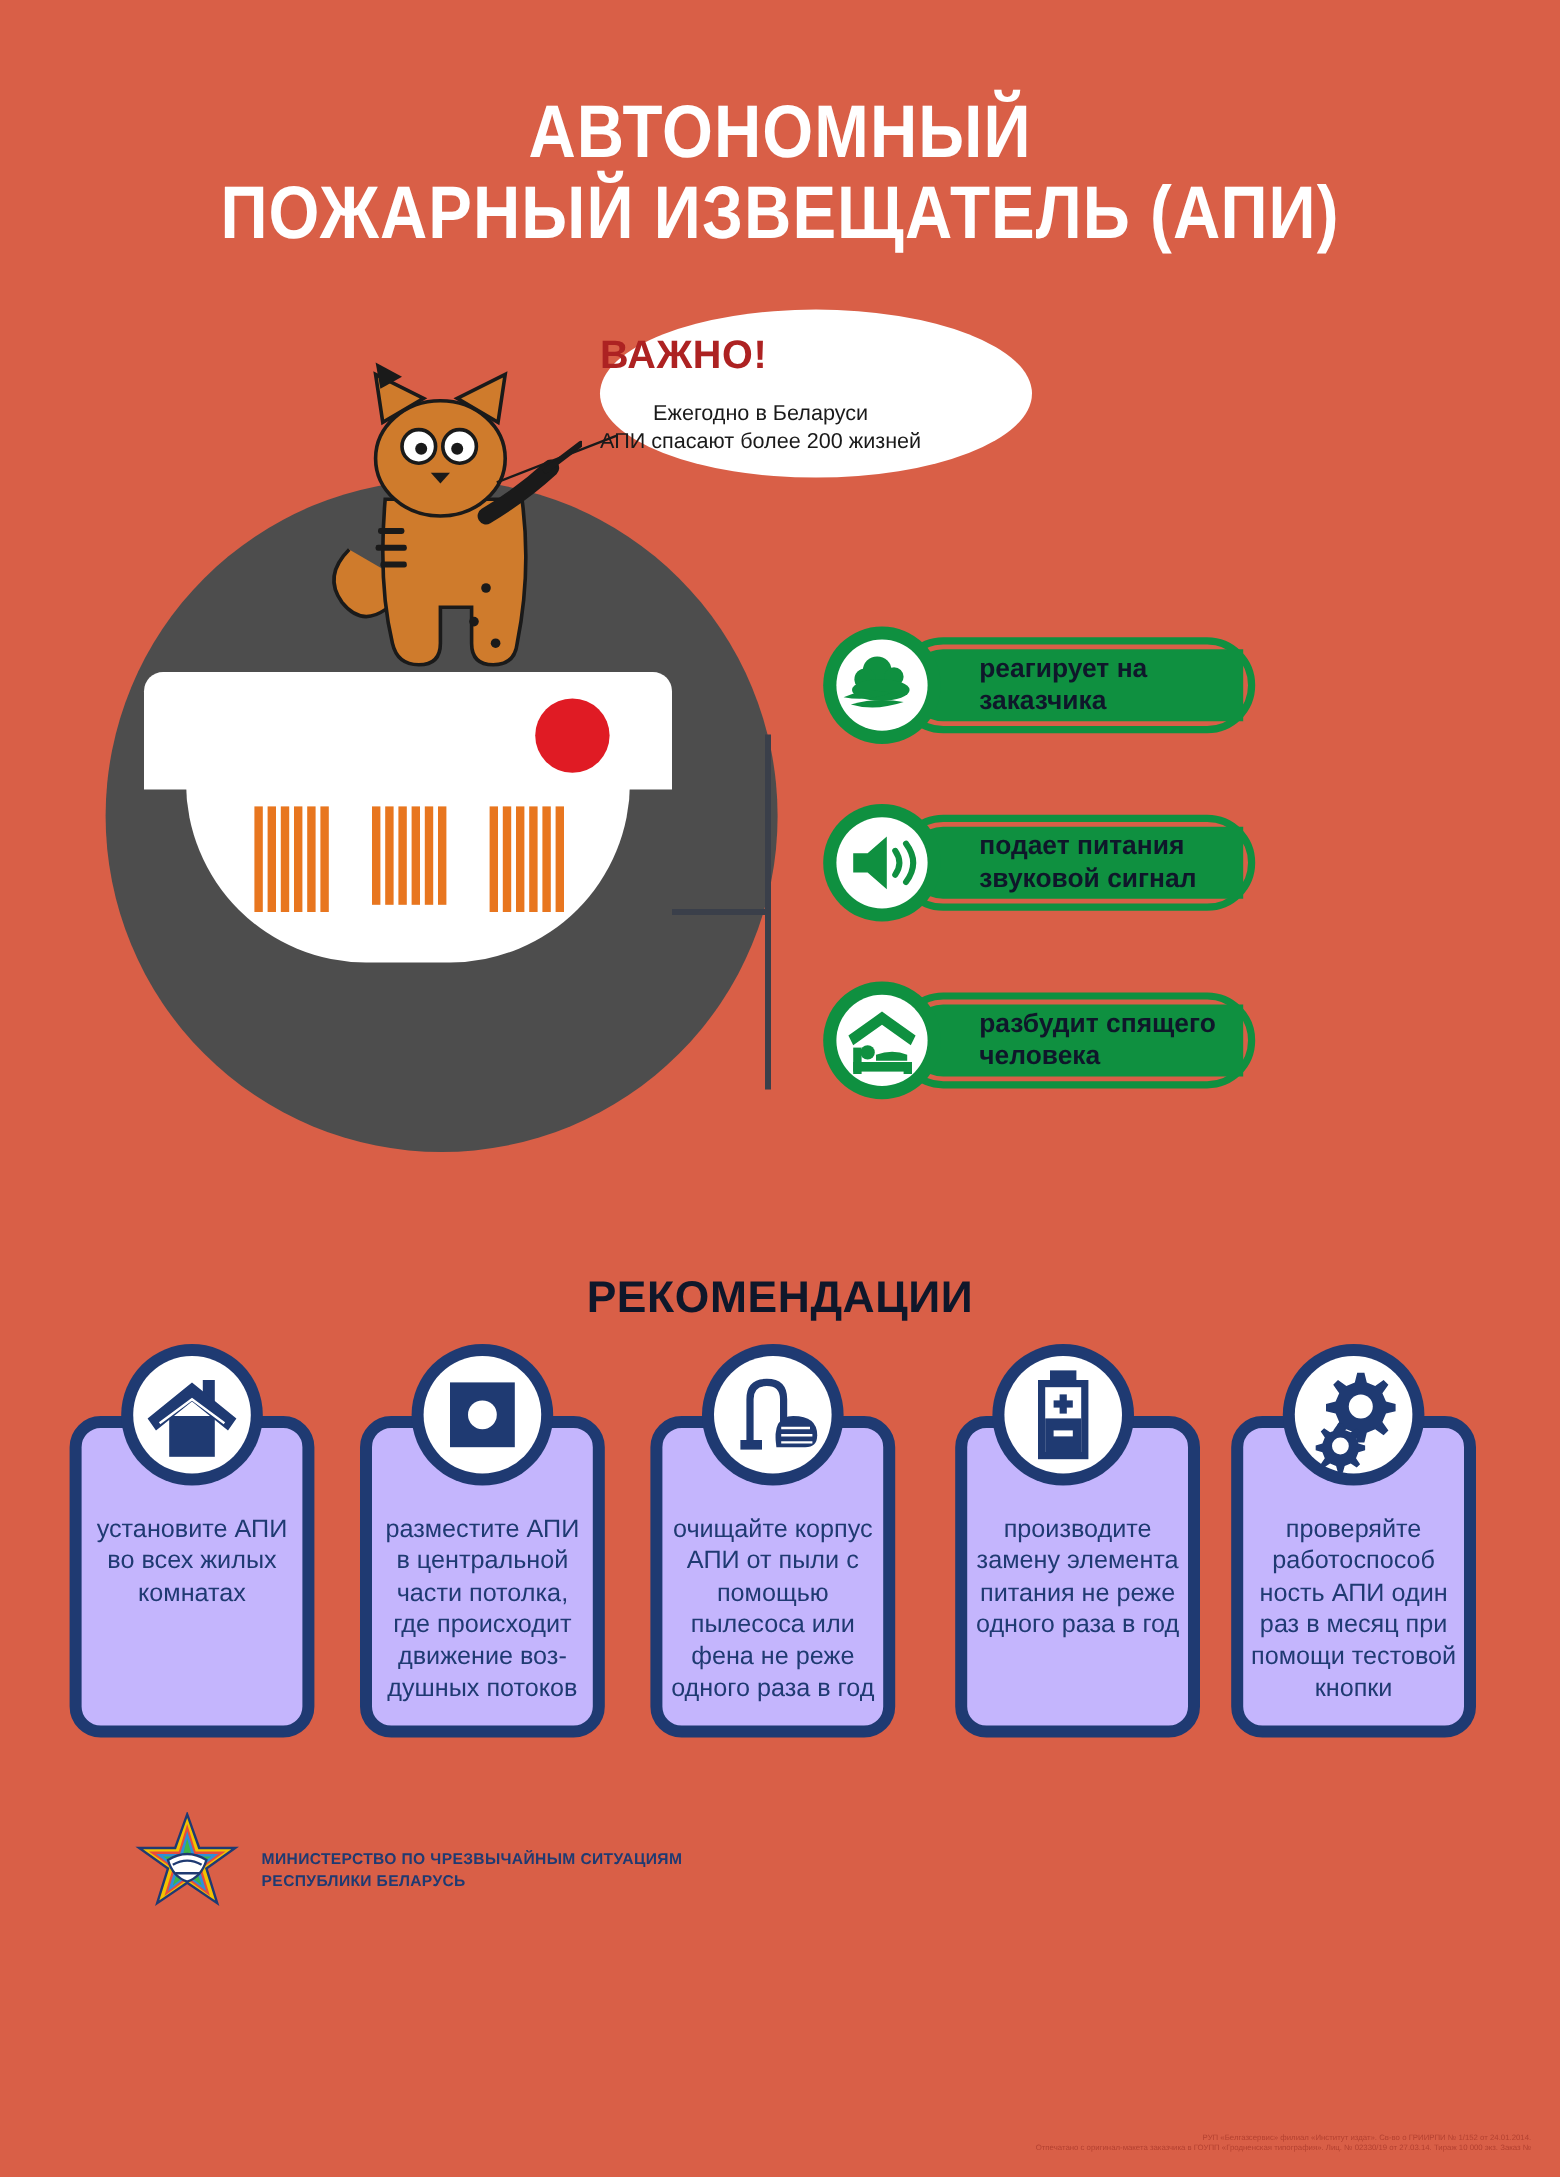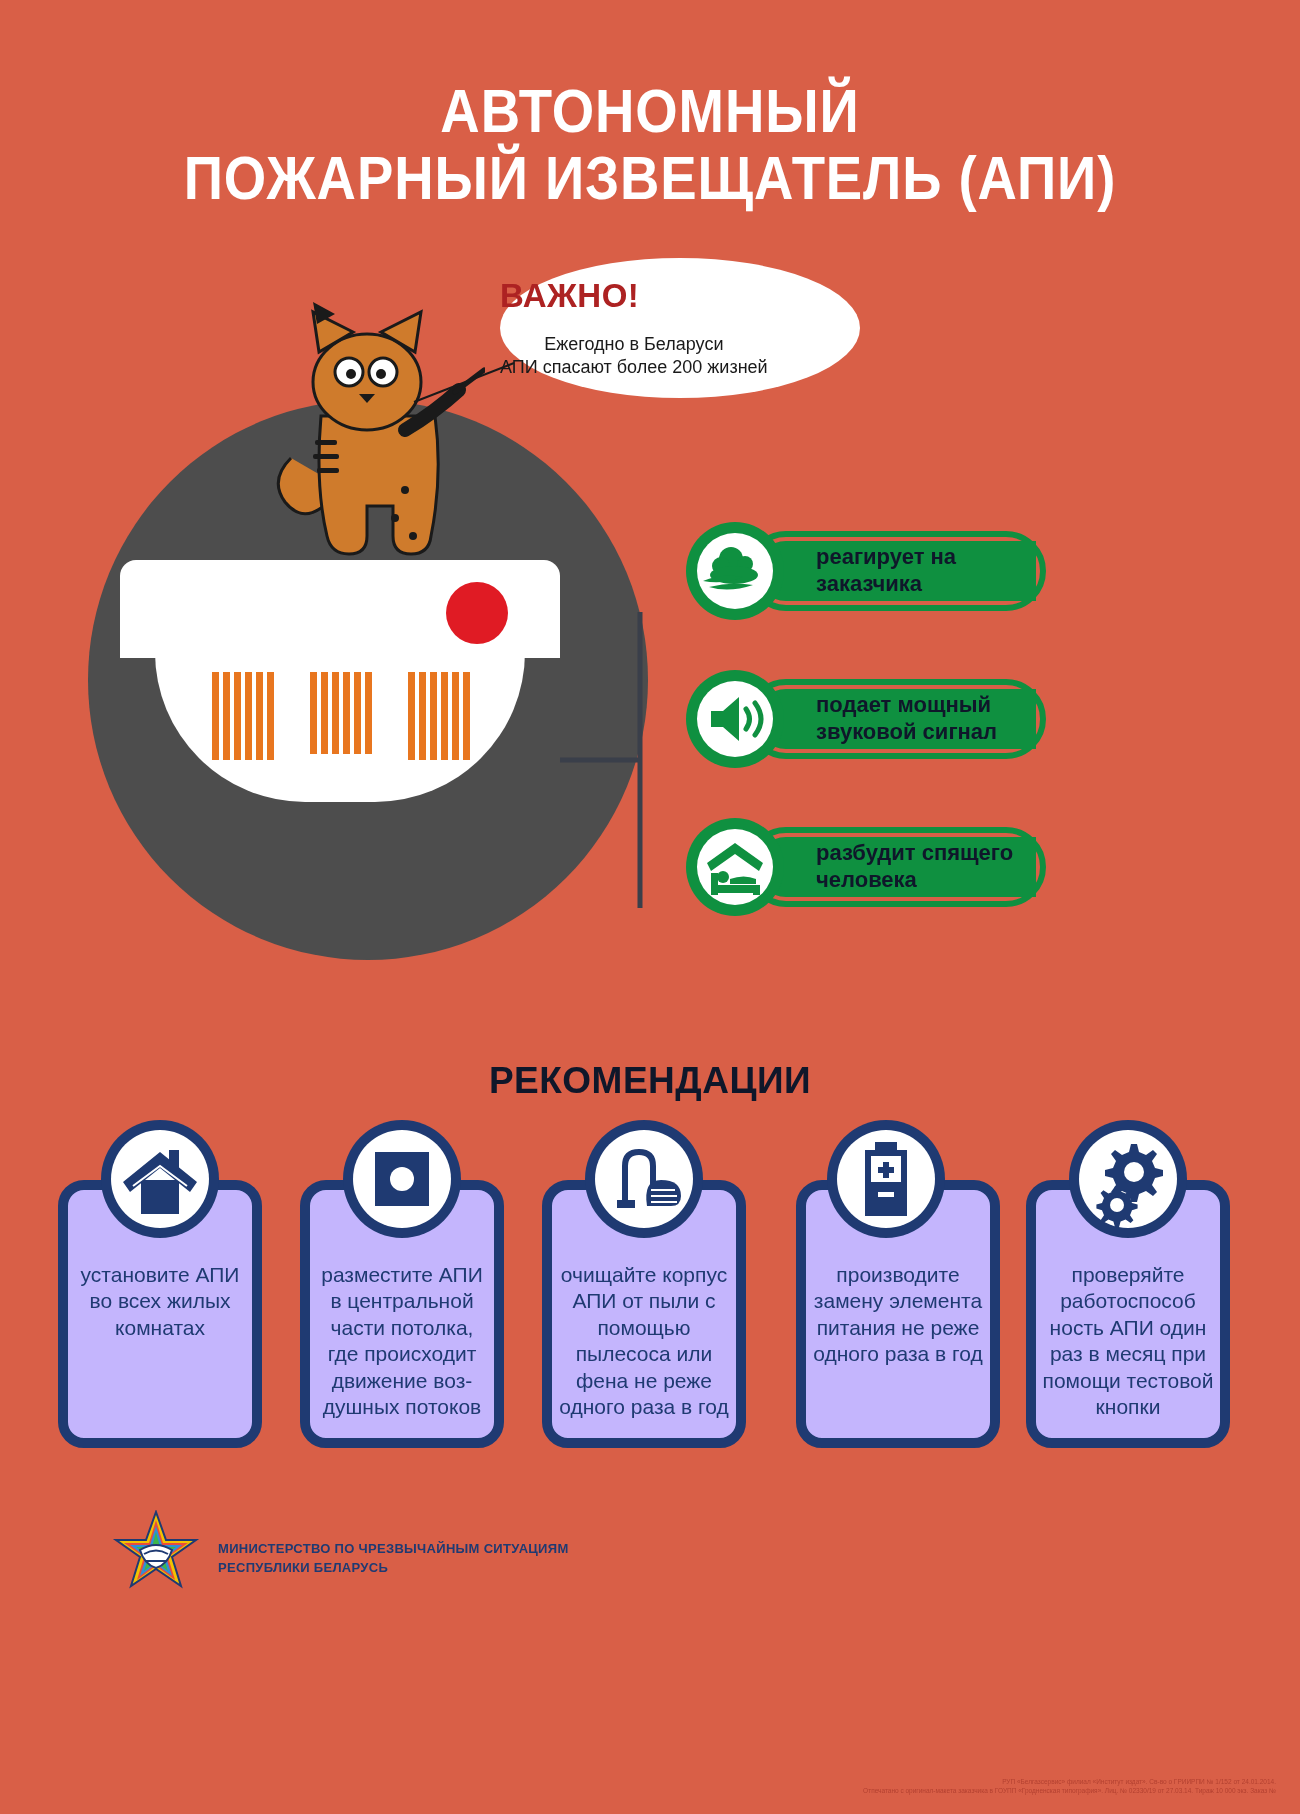--- a/index.html
+++ b/index.html
@@ -260,21 +260,21 @@
       <g fill="#0f9040">
         <path d="M14 30 h12 L42 16 v44 L26 46 H14 z"></path>
       </g>
       <g fill="none" stroke="#0f9040" stroke-width="5" stroke-linecap="round">
         <path d="M49 28 q7 10 0 20"></path>
         <path d="M58 22 q12 16 0 32"></path>
       </g>
     </svg>
     <div class="ptxt">
       <span>
-        <span>подает мощный</span><br>
+        <span>подает питания</span><br>
         <span>звуковой сигнал</span>
       </span>
     </div>
   </div>
 
   <div class="pill p3">
     <div class="barfill"></div>
     <div class="bar"></div>
     <div class="ring"></div>
     <svg class="ico" viewBox="0 0 76 76">

